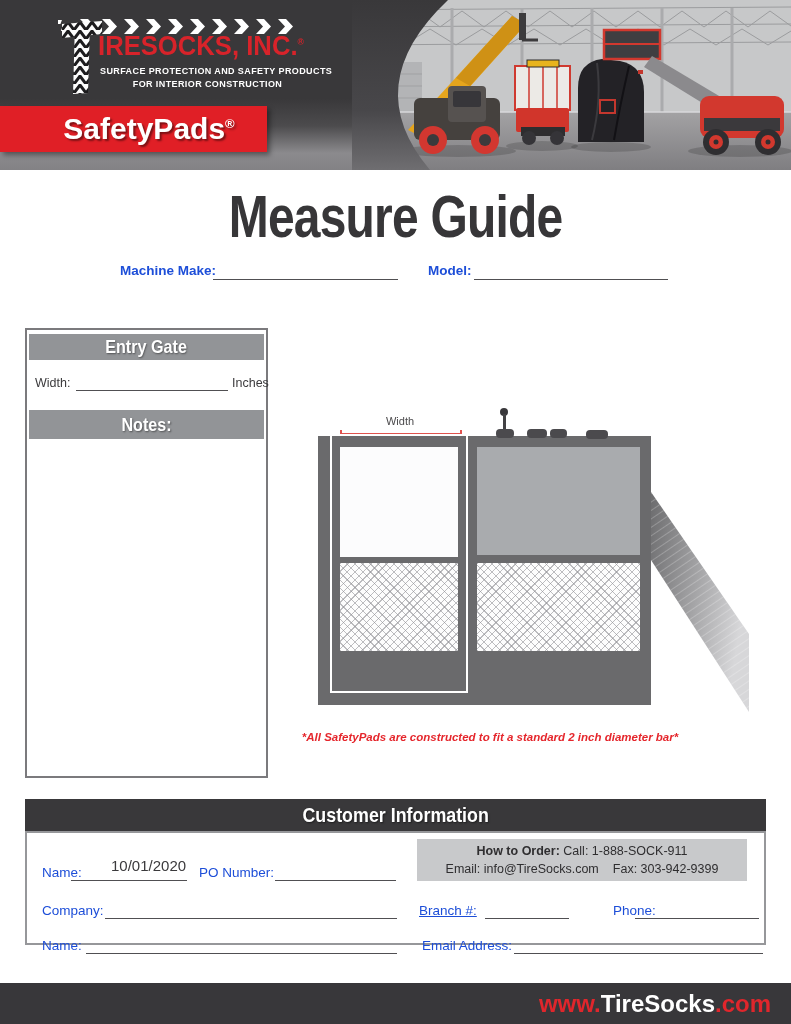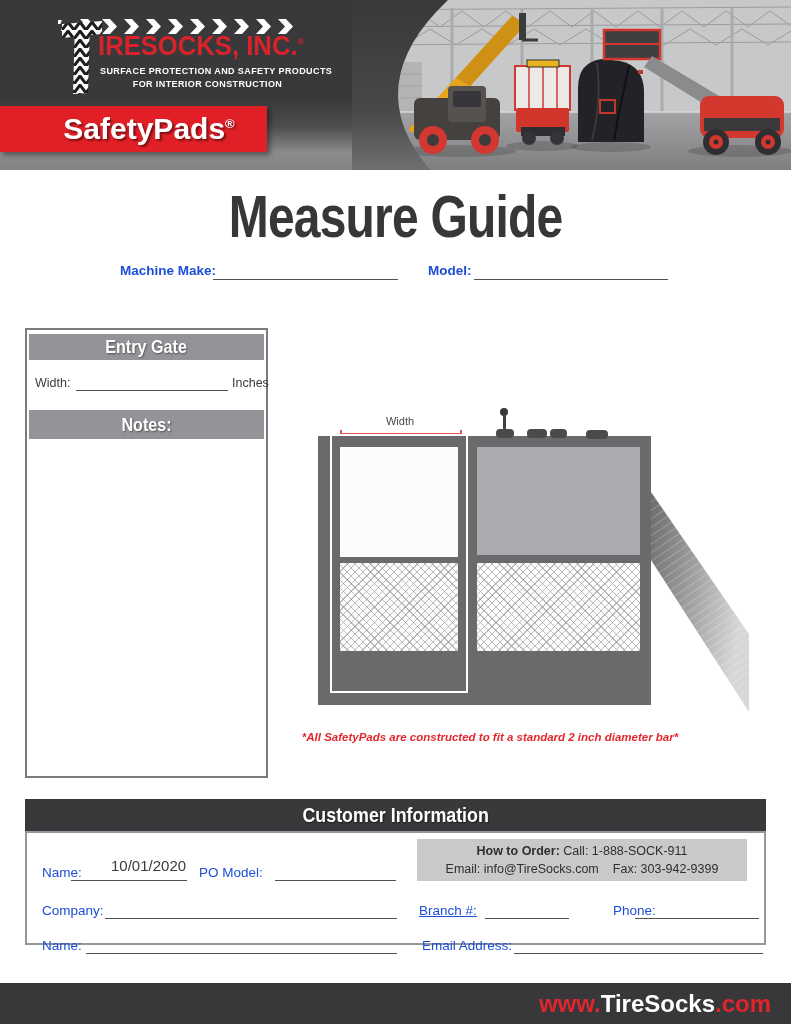--- a/index.html
+++ b/index.html
@@ -268,21 +268,21 @@
 
   <div id="cibox">
     <div id="orderbox">
       <div class="row"><b>How to Order:</b>&nbsp;<span>Call: 1-888-SOCK-911</span></div>
       <div class="row"><span>Email: info@TireSocks.com</span><span style="display:inline-block;width:14px;"></span><span>Fax: 303-942-9399</span></div>
     </div>
 
     <div class="lbl" style="left:15px;top:32px;">Name:</div>
     <div id="datevalue">10/01/2020</div>
     <div class="fl" style="left:44px;top:31px;width:116px;"></div>
-    <div class="lbl" style="left:172px;top:32px;">PO Model:</div>
+    <div class="lbl" style="left:172px;top:32px;">PO Number:</div>
     <div class="fl" style="left:248px;top:31px;width:121px;"></div>
 
     <div class="lbl" style="left:15px;top:70px;">Company:</div>
     <div class="fl" style="left:78px;top:69px;width:292px;"></div>
     <div class="lbl" style="left:392px;top:70px;text-decoration:underline;">Branch #:</div>
     <div class="fl" style="left:458px;top:69px;width:84px;"></div>
     <div class="lbl" style="left:586px;top:70px;">Phone:</div>
     <div class="fl" style="left:608px;top:69px;width:124px;"></div>
 
     <div class="lbl" style="left:15px;top:105px;">Name:</div>

